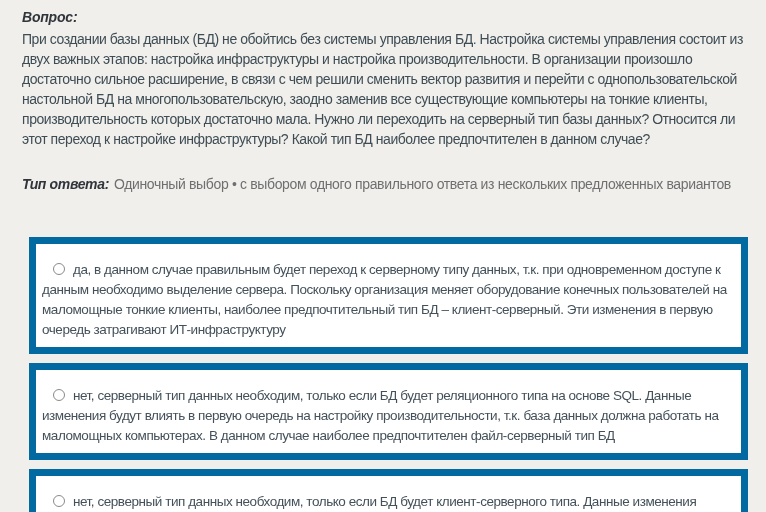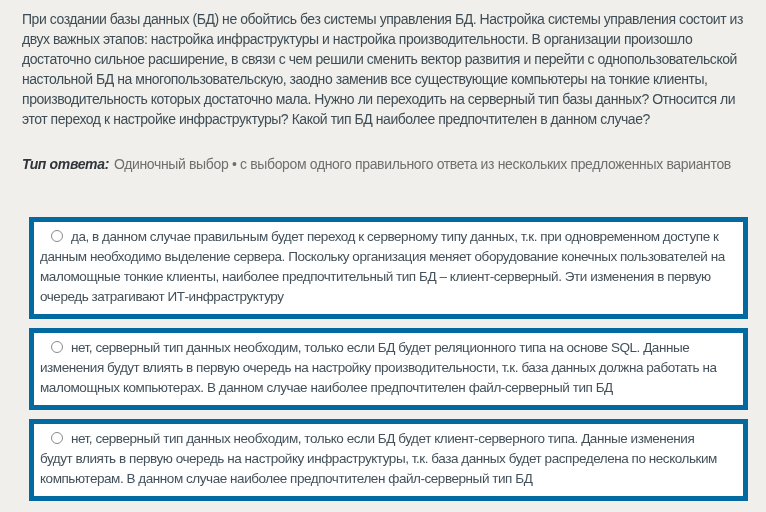--- a/index.html
+++ b/index.html
@@ -54,22 +54,22 @@
   .options-list {
     margin: 44px 0 0 29px;
     width: 719px;
     display: flex;
     flex-direction: column;
     gap: 9px;
   }
   .option-card {
     box-sizing: border-box;
     background: #ffffff;
-    border: 5px solid #0369a1;
-    padding: 5px 14px 7px 6px;
+    border: 7px solid #0369a1;
+    padding: 16px 14px 7px 6px;
     font-size: 13.5px;
     letter-spacing: -0.45px;
     line-height: 20px;
     color: #44515a;
     cursor: pointer;
   }
   .radio {
     display: inline-block;
     width: 12px;
     height: 12px;
@@ -78,20 +78,21 @@
     background: #fff;
     margin: 0 8px -1px 11px;
     box-sizing: border-box;
   }
 </style>
 </head>
 <body>
 
 <div class="page">
   <div class="question-area">
+    <div class="q-label">Вопрос:</div>
     <div class="q-text">При создании базы данных (БД) не обойтись без системы управления БД. Настройка системы управления состоит из двух важных этапов: настройка инфраструктуры и настройка производительности. В организации произошло достаточно сильное расширение, в связи с чем решили сменить вектор развития и перейти с однопользовательской настольной БД на многопользовательскую, заодно заменив все существующие компьютеры на тонкие клиенты, производительность которых достаточно мала. Нужно ли переходить на серверный тип базы данных? Относится ли этот переход к настройке инфраструктуры? Какой тип БД наиболее предпочтителен в данном случае?</div>
     <div class="answer-type">
       <span class="at-label">Тип ответа:</span><span class="at-value">Одиночный выбор • с выбором одного правильного ответа из нескольких предложенных вариантов</span>
     </div>
   </div>
 
   <div class="options-list">
   <div class="option-card">
     <span class="radio"></span><span>да, в данном случае правильным будет переход к серверному типу данных, т.к. при одновременном доступе к данным необходимо выделение сервера. Поскольку организация меняет оборудование конечных пользователей на маломощные тонкие клиенты, наиболее предпочтительный тип БД – клиент-серверный. Эти изменения в первую очередь затрагивают ИТ-инфраструктуру</span>
   </div>

